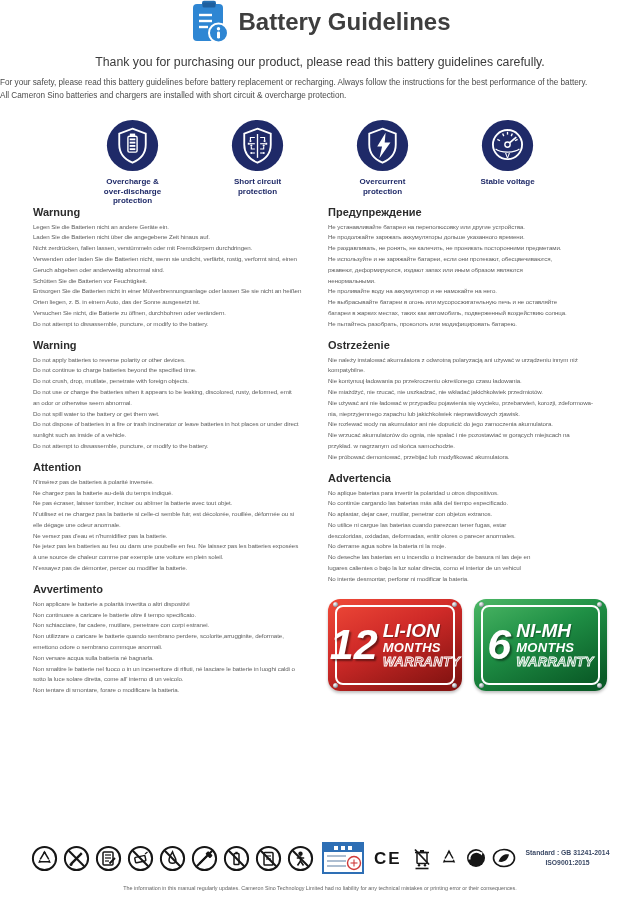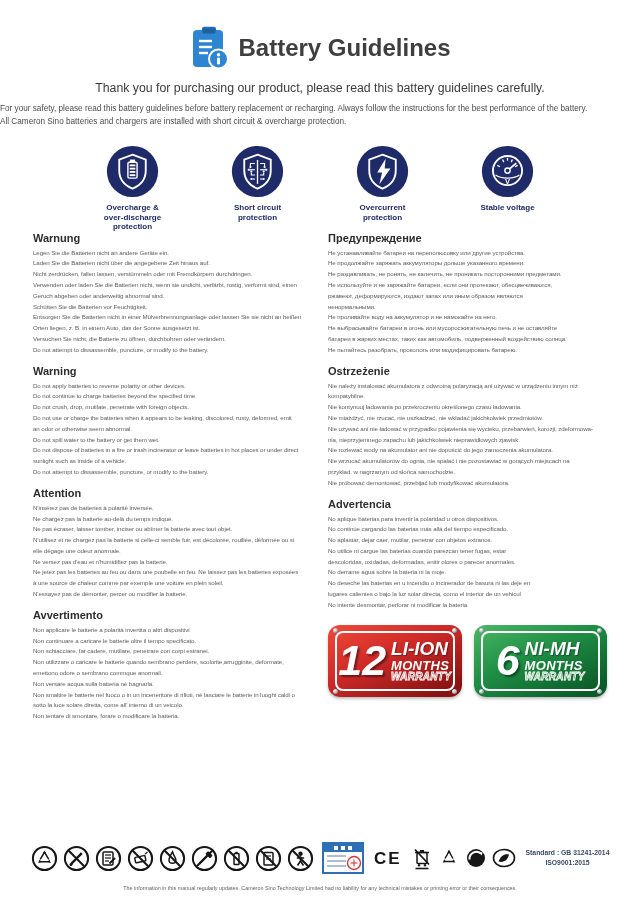--- a/index.html
+++ b/index.html
@@ -16,53 +16,53 @@
     border-bottom:1px solid #d8d8d8;
   }
   .hero::after { content:""; position:absolute; inset:0;
       background: repeating-linear-gradient(90deg, rgba(255,255,255,.05) 0 3px, rgba(255,255,255,0) 3px 11px);
       mix-blend-mode:screen; pointer-events:none; }
   .logo { position:relative; z-index:1; text-align:center; color:#f4f6fb; }
   .logo-monogram { font-family:"Liberation Serif", serif; font-style:italic; font-size:36px; line-height:.85; letter-spacing:-3px; }
   .logo-name { font-family:"Liberation Serif", serif; font-size:15px; letter-spacing:1.6px; margin-top:2px; }
 
   
-  .title-row { display:flex; align-items:center; justify-content:center; gap:9px; margin-top:26px; }
+  .title-row { display:flex; align-items:center; justify-content:center; gap:9px; margin-top:0; }
   .title-text { font-size:24px; font-weight:700; color:#3e3e3e; }
 
   .intro-main { text-align:center; font-size:12.3px; color:#3b3b3b; margin-top:11px; }
   .intro-sub  { font-size:8.2px;  color:#4b4b4b; margin-top:7px; line-height:1.6; }
 
   
   .features { display:flex; justify-content:center; margin-top:17px; }
   .feature  { width:125px; display:flex; flex-direction:column; align-items:center; }
   .feature-caption { margin-top:5px; font-size:8px; font-weight:700; color:#1f2a68;
                      text-align:center; line-height:1.18; white-space:pre-line; }
 
   
   .columns { display:flex; gap:16px; padding:0 33px; margin-top:0; }
   .col { width:279px; }
   .sec { margin-bottom:9px; }
   .sec-h { font-size:11px; font-weight:700; color:#2c2c2c; margin:0 0 4px 0; }
   .sec .line { font-size:6.2px; color:#5e5e5e; line-height:10.8px; letter-spacing:-0.1px; }
 
   
   .badges { display:flex; gap:12px; margin-top:14px; }
-  .badge { position:relative; width:134px; height:72px; border-radius:12px; padding:6px 7px; box-sizing:border-box;
+  .badge { position:relative; width:134px; height:92px; border-radius:12px; padding:6px 7px; box-sizing:border-box;
            box-shadow:0 2px 3px rgba(0,0,0,.25); }
   .badge.red   { background:linear-gradient(155deg,#f04a38 0%,#cf2a28 42%,#871412 90%); }
   .badge.green { background:linear-gradient(155deg,#4cb765 0%,#1f8f45 42%,#0a5b27 90%); }
   .badge-inner { border:2.5px solid #fff; border-radius:8px; width:100%; height:100%;
                  display:flex; align-items:center; justify-content:center; gap:5px; box-sizing:border-box; }
   .badge-num { font-size:43px; font-weight:700; font-style:italic; color:#fff;
                text-shadow:2px 2px 2px rgba(0,0,0,.45); line-height:1; }
   .badge-right { display:flex; flex-direction:column; align-items:flex-start; line-height:1.04; }
   .badge-chem { font-size:19px; font-weight:700; font-style:italic; color:#fff; text-shadow:1px 1px 1px rgba(0,0,0,.35);text-align:center; }
   .badge-months { font-size:13px; font-weight:700; font-style:italic; color:#fff; letter-spacing:.3px; }
-  .badge-warranty { font-size:10px; font-weight:700; font-style:italic; color:rgba(255,255,255,.25);
+  .badge-warranty { font-size:13px; font-weight:700; font-style:italic; color:rgba(255,255,255,.25);
                     -webkit-text-stroke:.8px #fff; letter-spacing:.3px; }
   .screw { position:absolute; width:5px; height:5px; border-radius:50%;
            background:radial-gradient(circle at 35% 35%, #fff, #a7adb5 55%, #4c4c4c); }
   .screw.tl{top:3px;left:5px} .screw.tr{top:3px;right:5px} .screw.bl{bottom:3px;left:5px} .screw.br{bottom:3px;right:5px}
 
   
   .certs { position:absolute; left:0; right:0; bottom:24px; display:flex; justify-content:center; align-items:center; gap:5px; }
   .standard { font-size:6.8px; font-weight:700; color:#3c4a66; text-align:center; line-height:1.4; margin-left:5px; }
   .footer { position:absolute; left:0; right:0; bottom:7px; text-align:center; font-size:5.4px; color:#636363; }
 </style>

